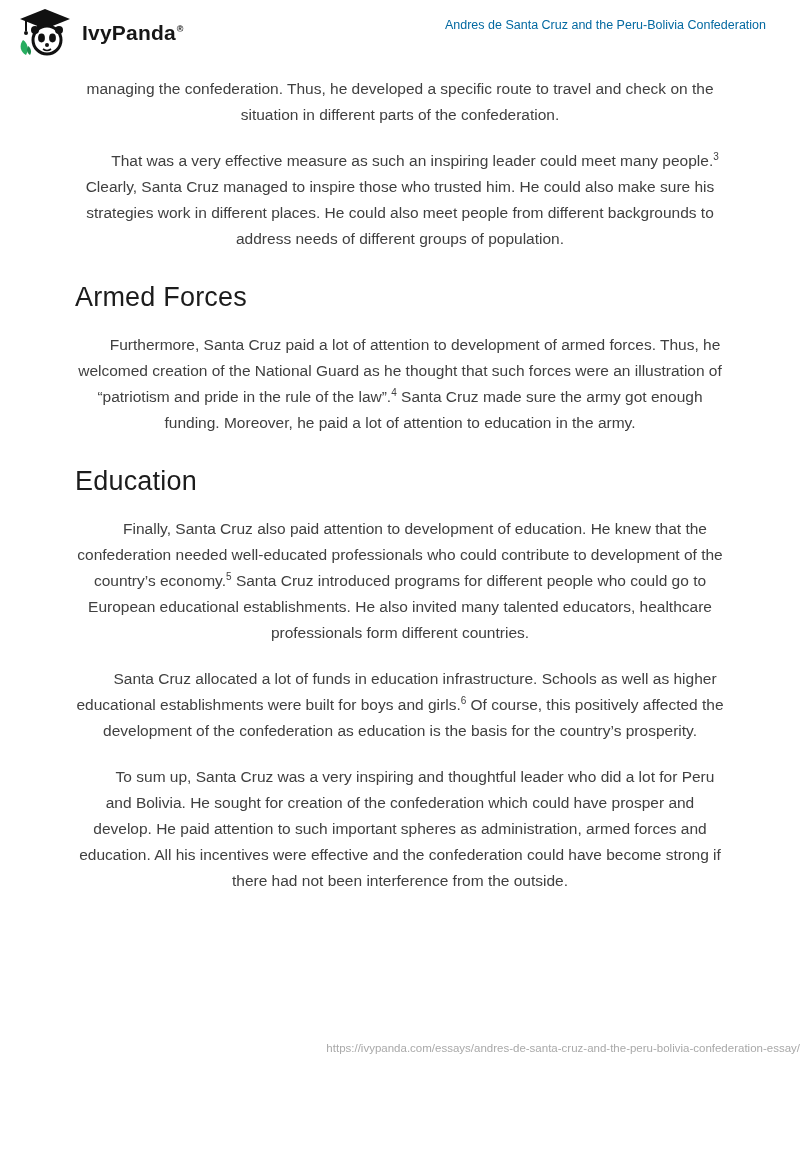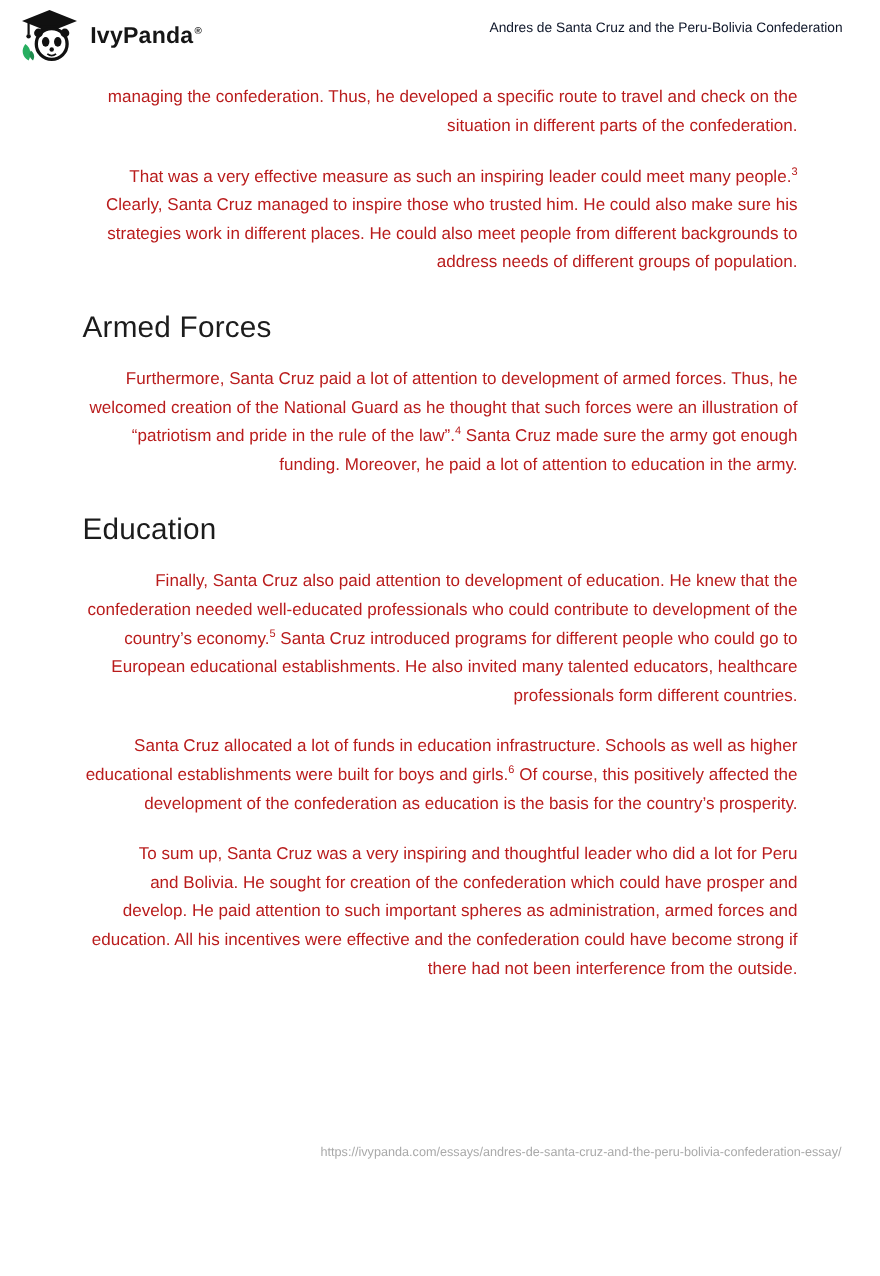--- a/index.html
+++ b/index.html
@@ -38,33 +38,33 @@
     font-size: 9px;
     color: #161616;
     vertical-align: super;
     margin-left: 1px;
   }
   .doc-title {
     margin-left: auto;
     align-self: flex-start;
     padding-top: 10px;
     font-size: 12.5px;
-    color: #0f172a;
+    color: #0369a1;
   }
 
   
   .content {
     padding: 14px 75px 0 75px;
   }
   .para {
     font-size: 15.5px;
     line-height: 26px;
-    color: #b91c1c;
+    color: #404040;
     margin: 0 0 20px 0;
-    text-align: right;
+    text-align: center;
   }
   .para.indent { text-indent: 30px; }
   .para sup {
     font-size: 10px;
     line-height: 0;
   }
   .section-heading {
     font-size: 27px;
     font-weight: normal;
     color: #1c1c1c;
@@ -72,21 +72,20 @@
     letter-spacing: 0.2px;
   }
 
   
   .footer {
     position: absolute;
     left: 0;
     right: 0;
     bottom: 14px;
     text-align: right;
-    padding-right: 35px;
     font-size: 11.5px;
     color: #a9a9a9;
   }
 </style>
 </head>
 <body>
 
 <div class="page">
 
   <header class="header">

